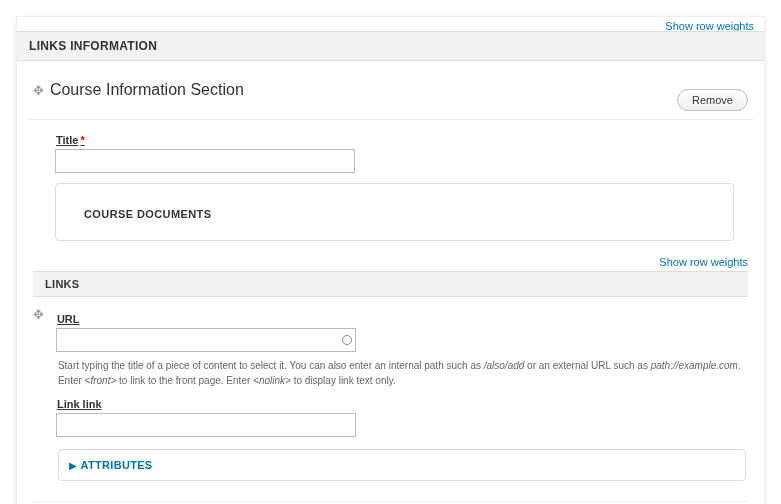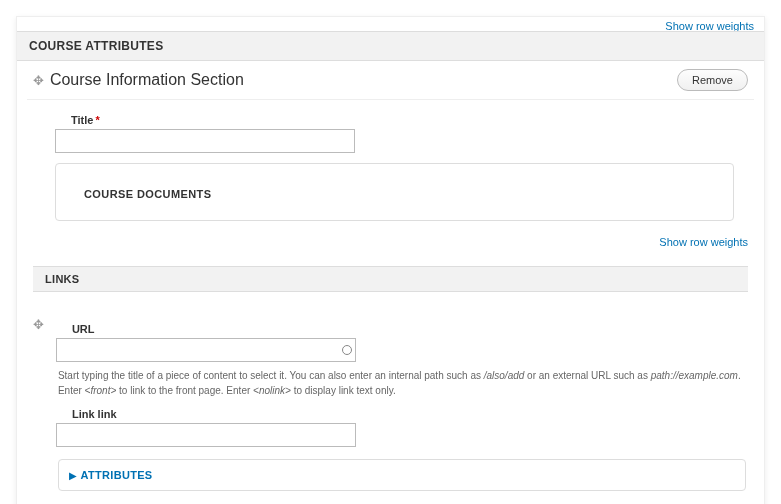--- a/index.html
+++ b/index.html
@@ -6,32 +6,32 @@
 body { font-family: "Lucida Grande", "Lucida Sans Unicode", Arial, sans-serif; font-size: 12px; color: #333; background: #fff; padding: 16px; width: 781px; }
 .page { border: 1px solid #eee; box-shadow: 0 2px 6px rgba(0,0,0,.08); padding: 0 0 12px 0; }
 .top-link-row { text-align: right; padding: 2px 10px 0 10px; height: 14px; overflow: hidden; }
 .top-link-row a { color: #0071b3; font-size: 11px; text-decoration: none; }
 .section-head { background: #f2f2f2; border-top: 1px solid #ddd; border-bottom: 1px solid #ddd; padding: 7px 12px; font-weight: bold; font-size: 12px; letter-spacing: .3px; }
 .body-pad { padding: 0 10px; }
 .row-header { display: flex; align-items: center; padding: 8px 6px; border-bottom: 1px solid #eee; }
 .drag-icon { color: #999; margin-right: 6px; font-size: 13px; cursor: move; user-select: none; }
 .row-header .title { font-size: 16px; }
 .row-header .spacer { flex: 1; }
-.pill-btn { background: linear-gradient(#fdfdfd,#f0f0f0); border: 1px solid #bbb; border-radius: 16px; padding: 4px 14px; font-size: 11px; cursor: pointer; color: #333; }
+.pill-btn { background: linear-gradient(#fdfdfd,#f0f0f0); border: 1px solid #bbb; border-radius: 16px; padding: 4px 14px; font-size: 11px; cursor: pointer; color: #333; margin-top: 20px; }
 .sub-content { padding: 8px 20px 10px 28px; }
-.field-label { font-size: 11px; font-weight: bold; margin: 6px 0 3px 16px; display: block; }
+.field-label { font-size: 11px; font-weight: bold; margin: 6px 0 3px 1px; display: block; text-decoration: underline; }
 .req-star { color: #c00; margin-left: 2px; }
 .text-input { border: 1px solid #bbb; padding: 4px 5px; font-size: 12px; background: #fff; }
 .title-input { width: 300px; }
 .fieldset { border: 1px solid #ddd; border-radius: 4px; margin: 10px 0 0 0; padding: 16px; }
 .fieldset-head { padding: 8px 12px 4px 12px; font-weight: bold; font-size: 11px; letter-spacing: .4px; }
 .fieldset-body { padding: 4px 12px 12px 12px; }
 .show-weights-row { text-align: right; padding: 4px 6px 2px 0; }
 .show-weights-row a { color: #0071b3; font-size: 11px; text-decoration: none; }
-.links-head { background: #f2f2f2; border-top: 1px solid #ddd; border-bottom: 1px solid #ddd; padding: 6px 12px; font-weight: bold; font-size: 11px; letter-spacing: .3px; margin: 15px 6px; }
+.links-head { background: #f2f2f2; border-top: 1px solid #ddd; border-bottom: 1px solid #ddd; padding: 6px 12px; font-weight: bold; font-size: 11px; letter-spacing: .3px; margin: 0 6px; }
 .links-body { padding: 10px 6px 4px 6px; }
 .url-row { display: flex; align-items: flex-start; }
 .url-block { padding-left: 6px; flex: 1; }
 .url-input-wrap { position: relative; display: inline-block; }
 .url-input { width: 300px; padding-right: 20px; }
 .url-circle { position: absolute; right: 4px; top: 50%; transform: translateY(-50%); width: 10px; height: 10px; border: 1px solid #888; border-radius: 50%; background: #fff; pointer-events: none; }
 .helper-text { font-size: 10px; color: #666; margin: 6px 2px 10px 2px; line-height: 1.5; }
 .helper-text em { font-style: italic; }
 .linktext-input { width: 300px; }
 .attr-panel { border: 1px solid #ddd; border-radius: 4px; margin: 12px 2px 2px 2px; padding: 8px 10px; }
@@ -42,21 +42,21 @@
 </style>
 </head>
 <body>
 
 <div class="page">
 
   <div class="top-link-row">
     <a href="#">Show row weights</a>
   </div>
 
-  <div class="section-head">COURSE ATTRIBUTES</div>
+  <div class="section-head">LINKS INFORMATION</div>
 
   <div class="body-pad">
     <div class="row-header">
       <span class="drag-icon">✥</span>
       <span class="title">Course Information Section</span>
       <span class="spacer"></span>
       <button class="pill-btn">Remove</button>
     </div>
 
     <div class="sub-content">

